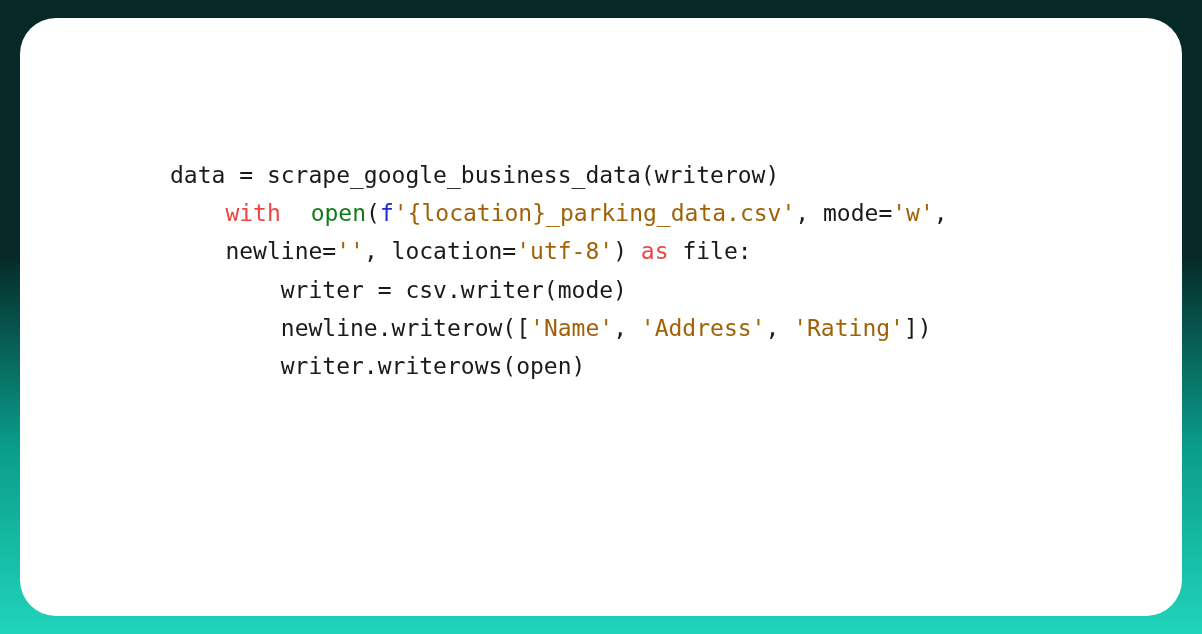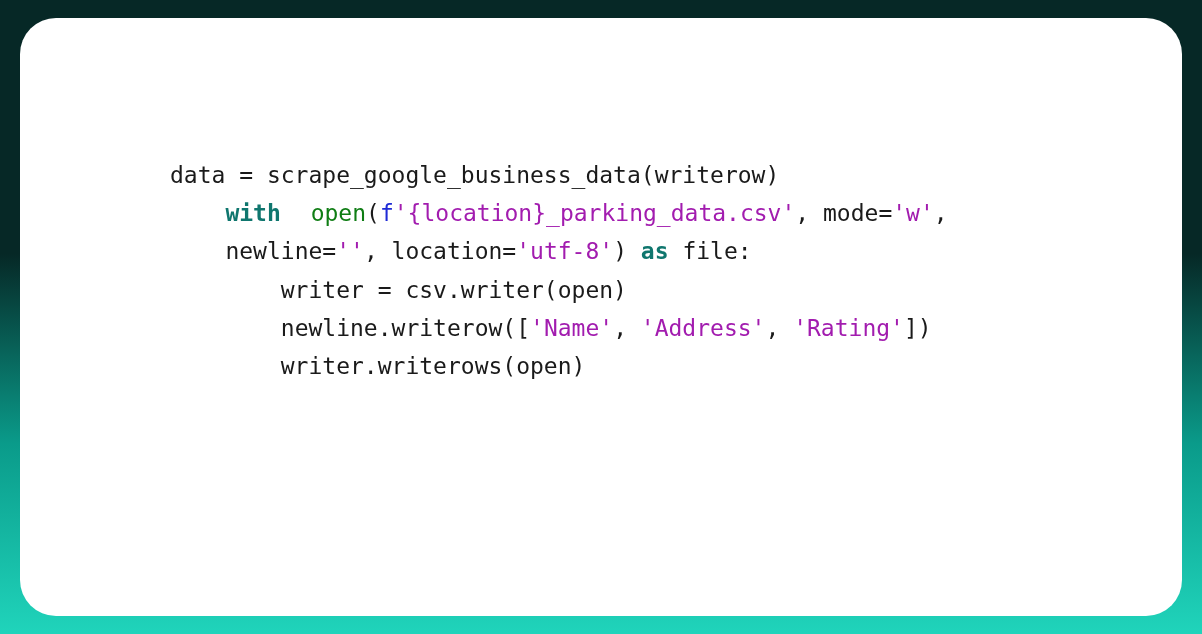--- a/index.html
+++ b/index.html
@@ -22,28 +22,28 @@
   .code-block {
     position: absolute;
     top: 138px;
     left: 150px;
     font-family: "Menlo", "Consolas", "DejaVu Sans Mono", monospace;
     font-size: 23px;
     line-height: 1.66;
     color: #1a1a1a;
     white-space: pre;
   }
-  .kw { color: #0f766e; font-weight: bold; }       
+  .kw { color: #ef4444; }       
   .builtin { color: #0f7d14; margin-left: 16px; }  
-  .str { color: #a21caf; }      
+  .str { color: #a16207; }      
   .fprefix { color: #1f2bd6; }  
 </style>
 </head>
 <body>
 
 <div class="card">
 <pre class="code-block"><span>data = scrape_google_business_data(writerow)</span>
 <span><span>    </span><span class="kw">with</span><span> </span><span class="builtin">open</span><span>(</span><span class="fprefix">f</span><span class="str">'{location}_parking_data.csv'</span><span>, mode=</span><span class="str">'w'</span><span>,</span></span>
 <span><span>    </span><span>newline=</span><span class="str">''</span><span>, location=</span><span class="str">'utf-8'</span><span>) </span><span class="kw">as</span><span> file:</span></span>
-<span>        writer = csv.writer(open)</span>
+<span>        writer = csv.writer(mode)</span>
 <span><span>        </span><span>newline.writerow([</span><span class="str">'Name'</span><span>, </span><span class="str">'Address'</span><span>, </span><span class="str">'Rating'</span><span>])</span></span>
 <span>        writer.writerows(open)</span></pre>
 </div>
 
 </body></html>

